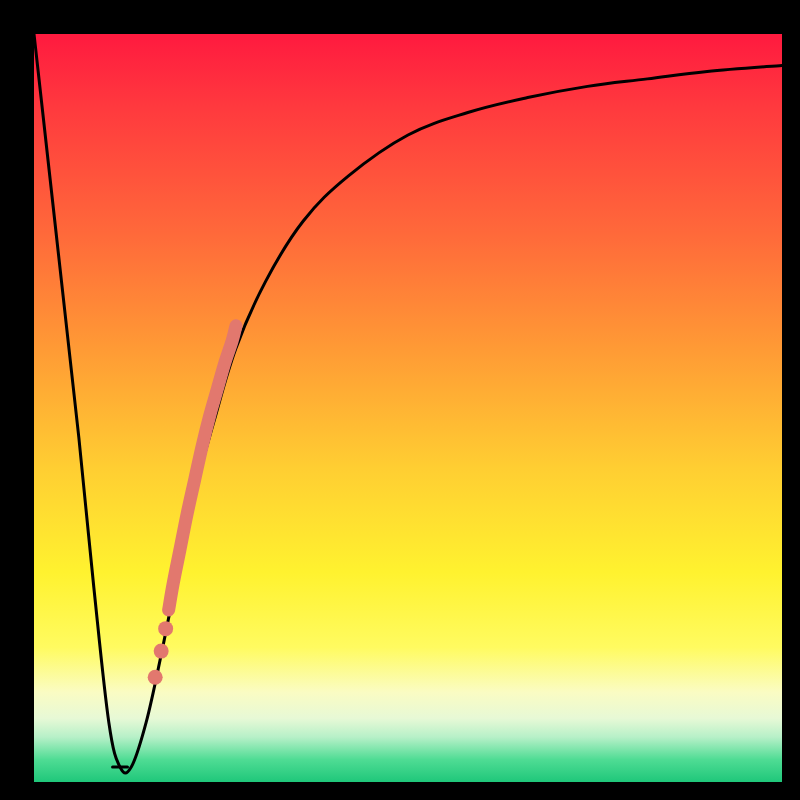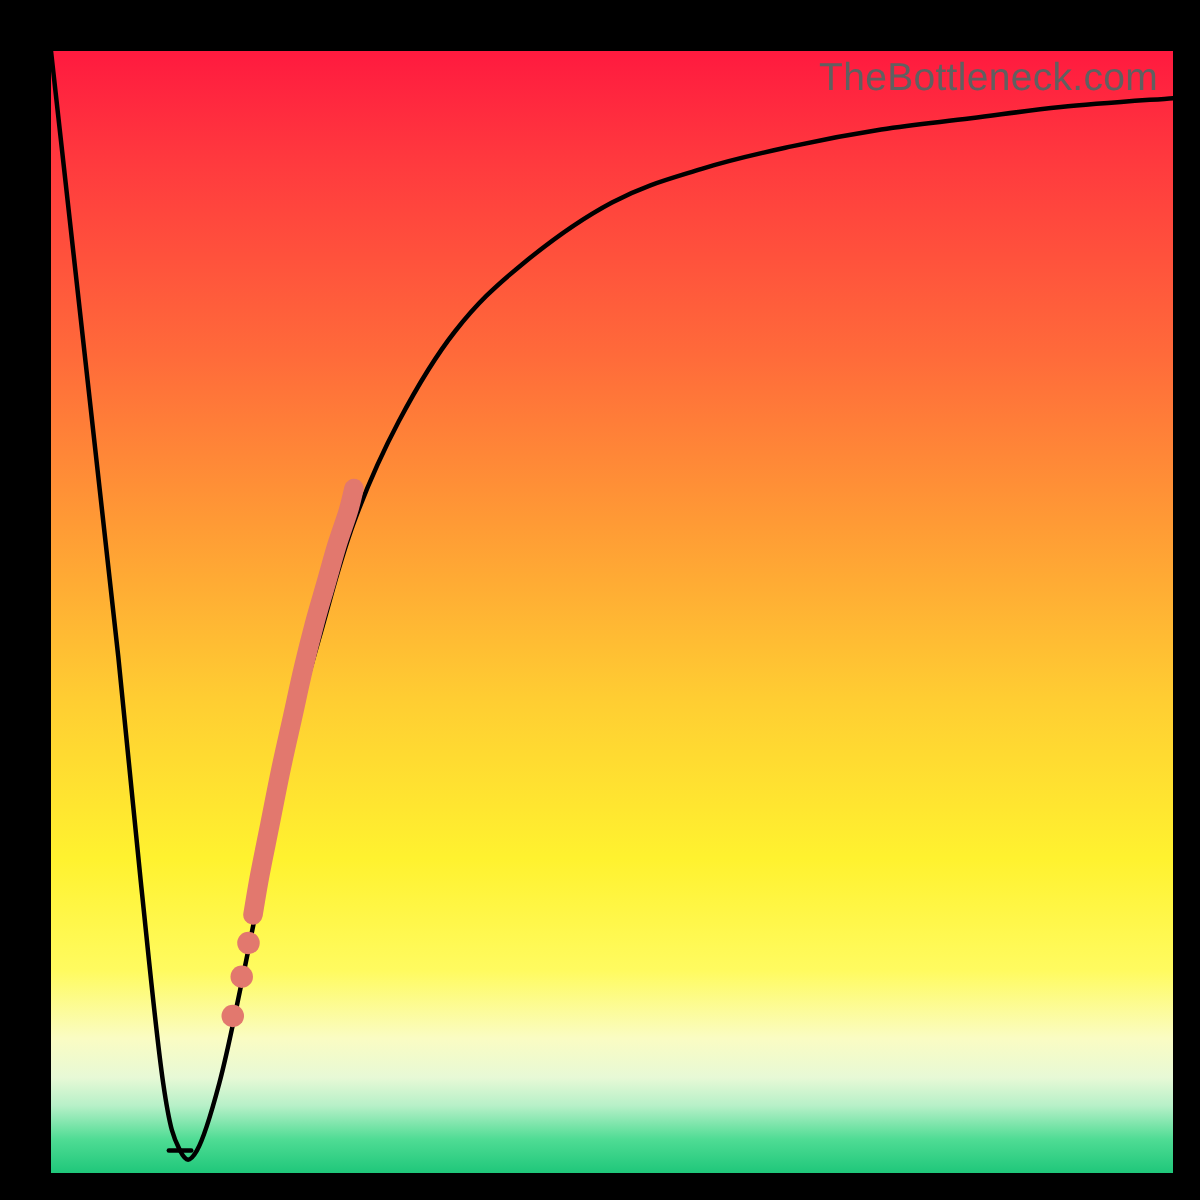--- a/index.html
+++ b/index.html
@@ -57,21 +57,20 @@
     inset: 0;
     width: 100%;
     height: 100%;
   }
 </style>
 </head>
 <body>
 
 <div class="frame">
   <div class="plot-area">
-    <div class="watermark">TheBottleneck.com</div>
     <svg class="curve" viewBox="0 0 748 748" preserveAspectRatio="none">
       <path id="curve-path" fill="none" stroke="#000" stroke-width="3" stroke-linejoin="round" stroke-linecap="round" d="M 0,0 C 4.039199999999999,36.3528 14.3616,129.25440000000003 22.439999999999998,201.96000000000004 C 30.518399999999996,274.66560000000004 38.147999999999996,340.63919999999996 44.879999999999995,403.91999999999996 C 51.611999999999995,467.20079999999996 54.45440000000001,502.35679999999996 59.84,553.52 C 65.2256,604.6831999999999 70.0876,655.8464 74.8,688.16 C 79.5124,720.4735999999999 81.9808,724.9616 86.02000000000001,733.04 C 90.05920000000002,741.1184 92.5276,741.1184 97.24000000000001,733.04 C 101.95240000000001,724.9616 106.8144,708.356 112.2,688.16 C 117.5856,667.9639999999999 121.77440000000001,646.4216 127.16000000000001,620.84 C 132.5456,595.2584 136.73440000000002,572.968 142.12,546.04 C 147.5056,519.112 150.34799999999998,499.5144 157.07999999999998,471.24 C 163.81199999999998,442.9656 171.44159999999997,417.23440000000005 179.51999999999998,388.96000000000004 C 187.5984,360.6856 192.5352,339.74160000000006 201.96,314.16 C 211.3848,288.5784 219.7624,269.7288 231.88,246.83999999999997 C 243.99759999999998,223.95119999999997 254.46959999999999,205.8496 269.28,187 C 284.0904,168.1504 295.31039999999996,157.6036 314.15999999999997,142.12 C 333.0096,126.63640000000001 352.4576,112.42440000000002 374,100.98000000000002 C 395.5424,89.53560000000002 412.2976,85.27199999999998 433.84,78.53999999999996 C 455.38239999999996,71.80799999999995 472.1376,68.29239999999992 493.68,63.57999999999993 C 515.2224,58.86759999999994 531.9775999999999,55.726 553.52,52.360000000000014 C 575.0624,48.99400000000003 591.8176,47.5728 613.36,44.879999999999995 C 634.9024000000001,42.18719999999999 648.9648000000001,39.82351999999997 673.2,37.39999999999998 C 697.4352,34.97647999999999 734.5360000000001,32.49312000000004 748,31.416000000000054"></path>
       <path id="dip-path" fill="none" stroke="#000" stroke-width="3" stroke-linecap="round" d="M 78.53999999999999,733.04 L 93.5,733.04"></path>
       <path id="band-path" fill="none" stroke="#e2786e" stroke-width="13" stroke-linecap="round" d="M 134.64,575.96 C 135.44783999999999,571.2476 137.10840000000002,560.5512 139.12800000000001,549.78 C 141.1476,539.0088 143.30184000000003,528.9108 145.86,516.12 C 148.41816,503.3292 150.6472,491.5108 153.34,478.72 C 156.0328,465.92920000000004 158.1272,457.1776 160.82,445.06 C 163.5128,432.9424 165.6072,422.84439999999995 168.3,411.4 C 170.99280000000002,399.9556 173.0872,391.57800000000003 175.78,381.48 C 178.4728,371.382 180.56719999999999,364.7248 183.26,355.3 C 185.9528,345.8752 188.0472,337.87159999999994 190.74,329.11999999999995 C 193.43280000000001,320.36839999999995 196.2004,313.412 198.22,306.68 C 200.2396,299.94800000000004 201.2868,294.4128 201.96,291.72"></path>
       <g id="dots-group">
           <circle cx="121.176" cy="643.28" r="7.5" fill="#e2786e"></circle>
           <circle cx="127.16000000000001" cy="617.1" r="7.5" fill="#e2786e"></circle>
           <circle cx="131.64800000000002" cy="594.66" r="7.5" fill="#e2786e"></circle>
         </g>
     </svg>

